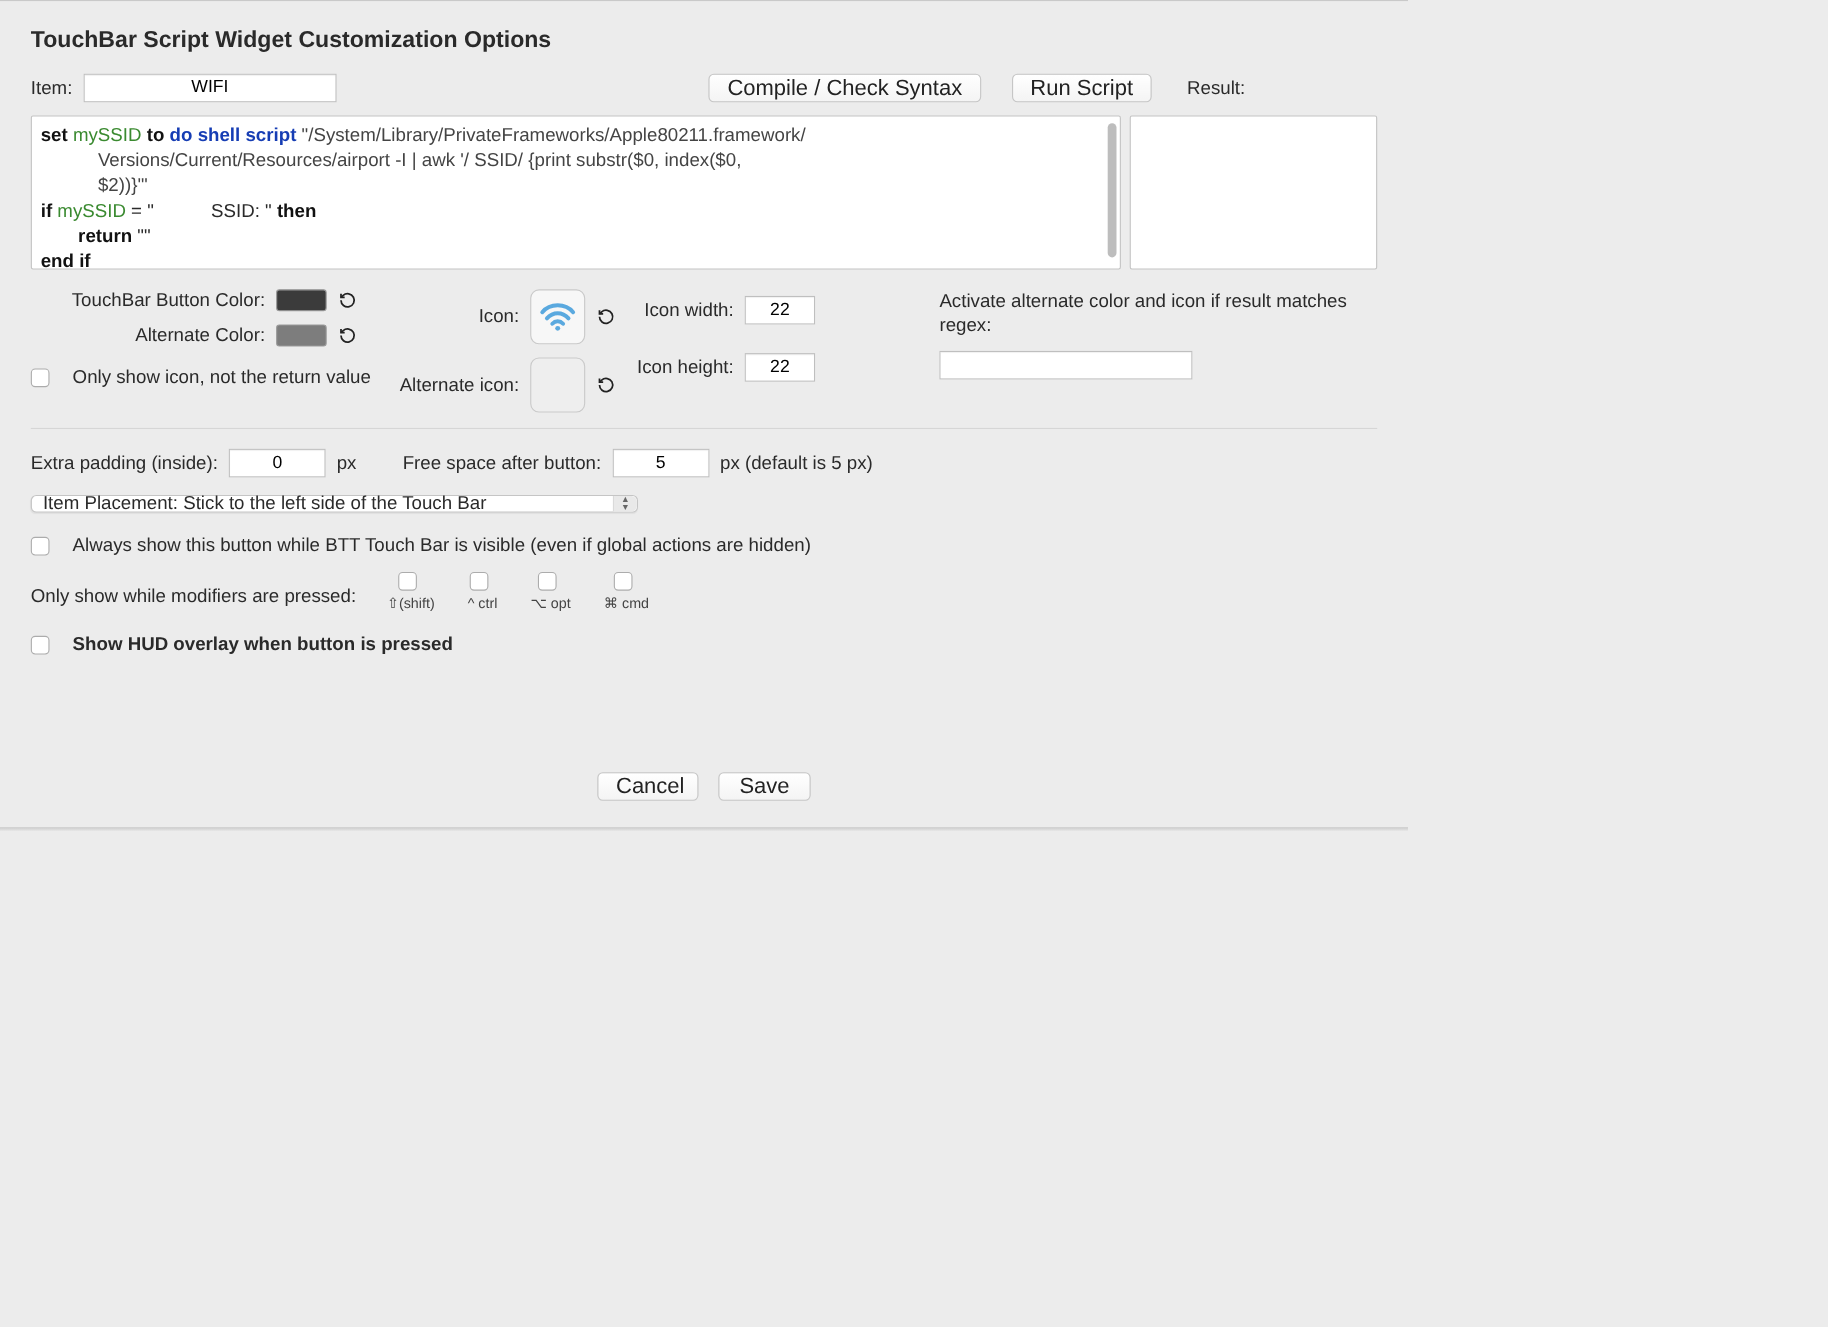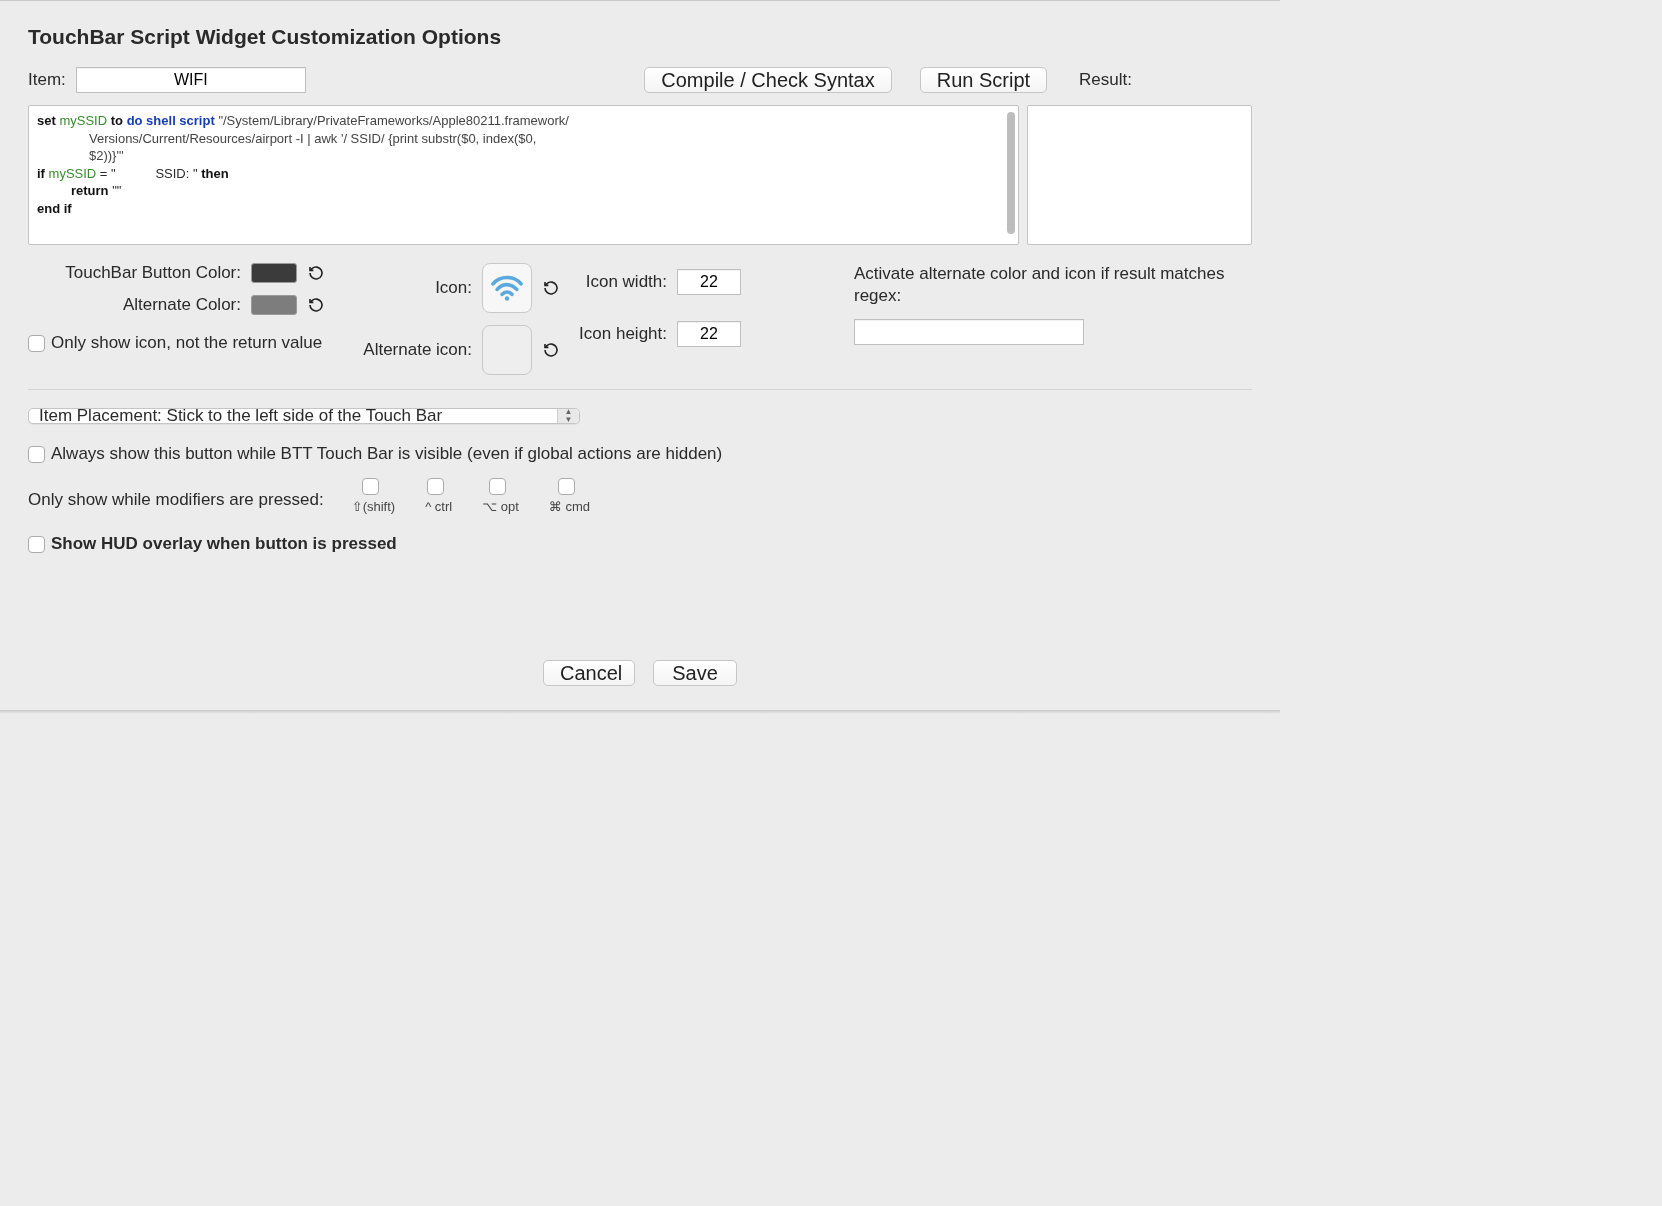--- a/index.html
+++ b/index.html
@@ -14,21 +14,21 @@
   }
   .panel {
     padding: 24px 28px 16px 28px;
     border-top: 1px solid #c9c9c9;
   }
   .title {
     font-weight: 700;
     font-size: 21px;
     margin-bottom: 18px;
   }
-  .row { display: flex; align-items: center; }
+  .row { display: flex; align-items: center; gap: 15px; }
   .toprow { gap: 10px; margin-bottom: 12px; }
   .label { font-size: 17px; }
   input.text {
     height: 26px;
     padding: 2px 6px;
     font-size: 16px;
     border: 1px solid #bfbfbf;
     border-radius: 0;
     background: #fff;
     box-shadow: inset 0 1px 1px rgba(0,0,0,0.06);
@@ -49,21 +49,21 @@
   .result-lbl { margin-left: 22px; margin-right: 120px; }
   .editors { display: flex; gap: 8px; margin-bottom: 18px; }
   .script-box {
     flex: 1;
     height: 140px;
     background: #fff;
     border: 1px solid #c3c3c3;
     border-radius: 2px;
     padding: 6px 8px;
     font-family: -apple-system, Helvetica, Arial, sans-serif;
-    font-size: 13px;
+    font-size: 17px;
     line-height: 1.35;
     position: relative;
     overflow: hidden;
   }
   .script-box.result { width: 225px; flex: none; }
   .scrollbar-fake {
     position: absolute; right: 3px; top: 6px; width: 8px; height: 122px;
     background: #bdbdbd; border-radius: 4px;
   }
   .kw  { font-weight: 700; color: #111; }
@@ -243,20 +243,29 @@
     </div>
 
     <div class="col" style="padding-left:10px">
       <span style="line-height:1.3">Activate alternate color and icon if result matches regex:</span>
       <input class="text" style="width: 230px;" value="">
     </div>
   </div>
 
   <div class="sep"></div>
 
+  <div class="row" style="gap:10px;margin-bottom:16px">
+    <span>Extra padding (inside):</span>
+    <input class="text" style="width: 88px;" value="0">
+    <span>px</span>
+    <span style="width:22px"></span>
+    <span>Free space after button:</span>
+    <input class="text" style="width: 88px;" value="5">
+    <span>px (default is 5 px)</span>
+  </div>
 
   <div class="select-wrap">
     <span>Item Placement: Stick to the left side of the Touch Bar</span>
     <div class="select-stepper">▲<br>▼</div>
   </div>
 
   <div class="row" style="margin-top:20px">
     <input type="checkbox" class="check" style="">
     <span>Always show this button while BTT Touch Bar is visible (even if global actions are hidden)</span>
   </div>

